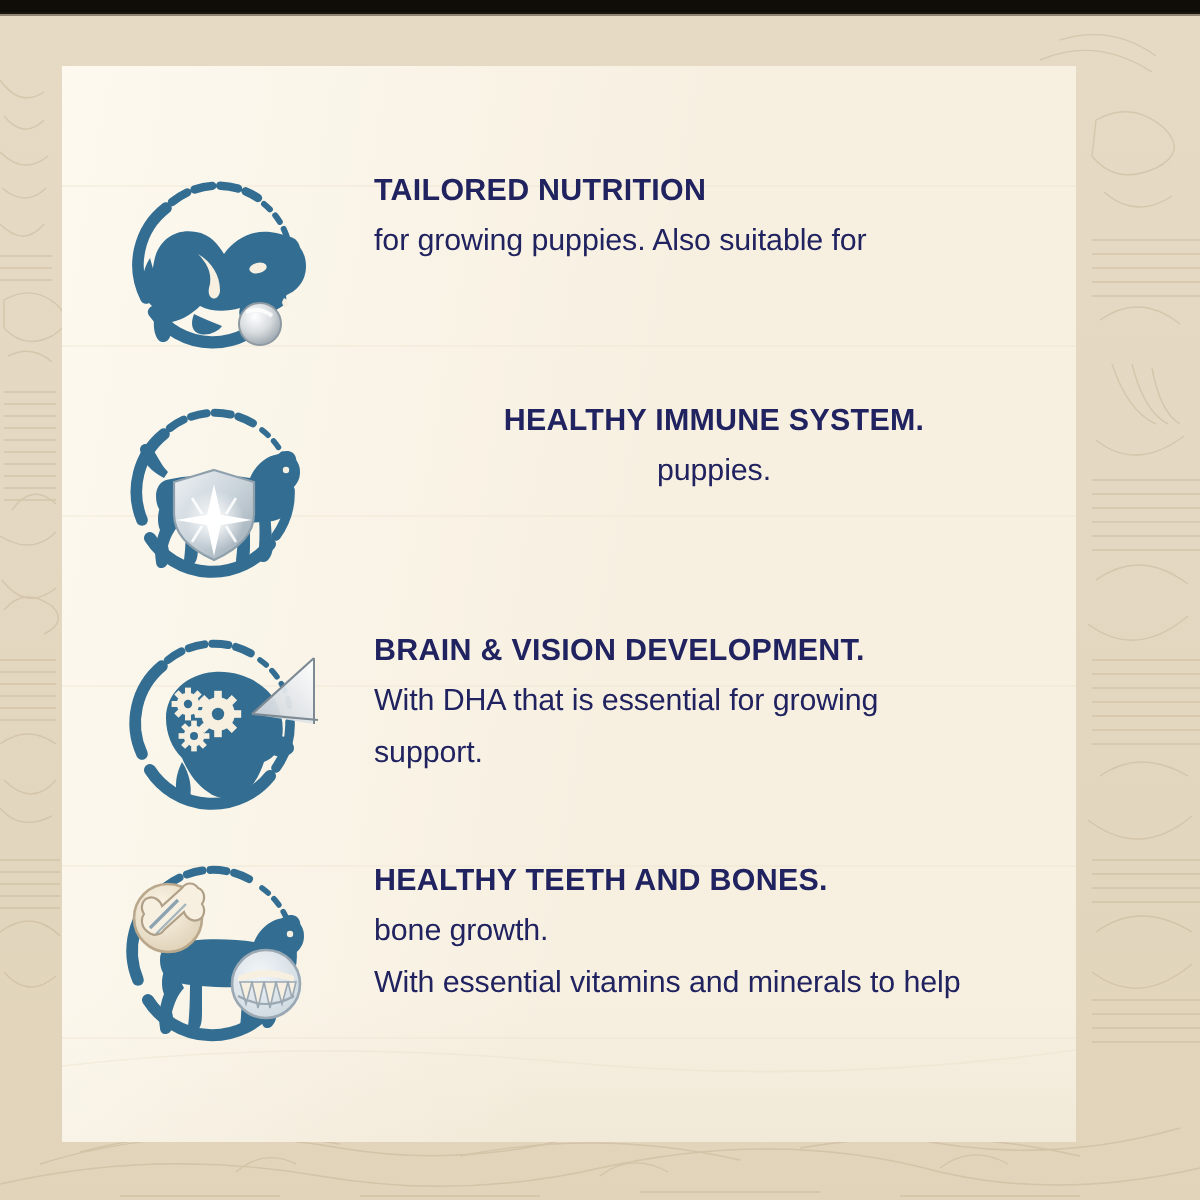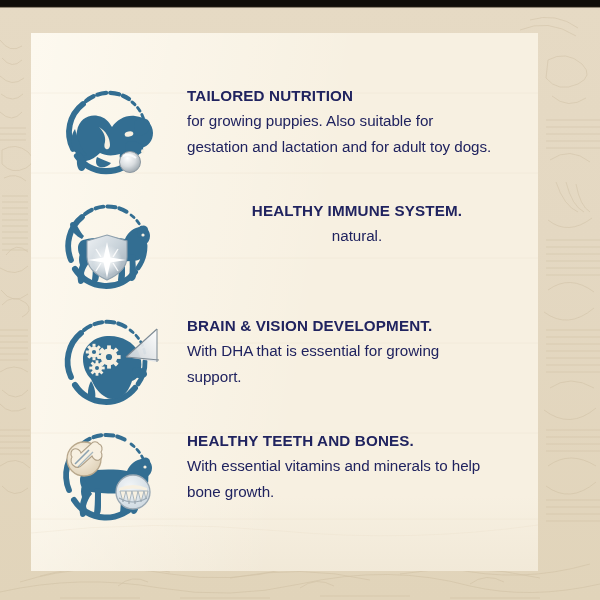--- a/index.html
+++ b/index.html
@@ -239,21 +239,20 @@
           </g>
 
           <circle cx="77" cy="85" r="10.5" fill="url(#ball1)"></circle>
           <circle cx="77" cy="85" r="10.5" fill="none" stroke="#8e99a2" stroke-width="1"></circle>
           <path d="M70 79 q7 -3 13 2" fill="none" stroke="#ffffff" stroke-width="2" opacity=".8"></path>
         </svg>
       </div>
       <div class="texts">
         <div class="head">TAILORED NUTRITION</div>
         <div class="body-line">for growing puppies. Also suitable for</div>
-        <div class="body-line">gestation and lactation and for adult toy dogs.</div>
       </div>
     </div>
 
     <div class="row r1">
       <div class="icon-wrap">
         <svg viewBox="0 0 110 110">
           <defs>
             <linearGradient id="shieldg" x1="0" y1="0" x2="1" y2="1">
               <stop offset="0%" stop-color="#eef1f4"></stop>
               <stop offset="50%" stop-color="#c9d3da"></stop>
@@ -295,21 +294,21 @@
             <circle cx="54" cy="68" r="15" fill="url(#spark)"></circle>
 
             <path d="M54 50 l3.4 15.4 L73 68 l-15.6 2.6 L54 86 l-3.4 -15.4 L35 68 l15.6 -2.6z" fill="#ffffff"></path>
             <path d="M54 56 l2 11 l11 1 l-11 2 l-2 11 l-2 -11 l-11 -2 l11 -1z" fill="#ffffff"></path>
             <path d="M43 57 l5 8 M65 57 l-5 8 M43 79 l5 -8 M65 79 l-5 -8" stroke="#ffffff" stroke-width="1.4" opacity=".85" fill="none"></path>
           </g>
         </svg>
       </div>
       <div class="texts">
         <div class="head">HEALTHY IMMUNE SYSTEM.</div>
-        <div class="body-line">natural.</div>
+        <div class="body-line">puppies.</div>
       </div>
     </div>
 
     <div class="row r2">
       <div class="icon-wrap">
         <svg viewBox="0 0 110 110">
           <defs>
             <linearGradient id="coneg" x1="0" y1="1" x2="1" y2="0">
               <stop offset="0%" stop-color="#c7ced4"></stop>
               <stop offset="100%" stop-color="#ffffff"></stop>
@@ -447,19 +446,19 @@
               <path d="M79 69 l3 13 l3 -13z"></path>
               <path d="M85 69 l3 11 l3 -11z"></path>
               <path d="M91 69 l2 8 l2 -8z"></path>
             </g>
             <path d="M66 76 q14 8 28 0" stroke="#9aa8b3" stroke-width="1.1" fill="none"></path>
           </g>
         </svg>
       </div>
       <div class="texts">
         <div class="head">HEALTHY TEETH AND BONES.</div>
+        <div class="body-line">bone growth.</div>
         <div class="body-line">With essential vitamins and minerals to help</div>
-        <div class="body-line">bone growth.</div>
       </div>
     </div>
 
   </div>
 </div>
 
 </body></html>

